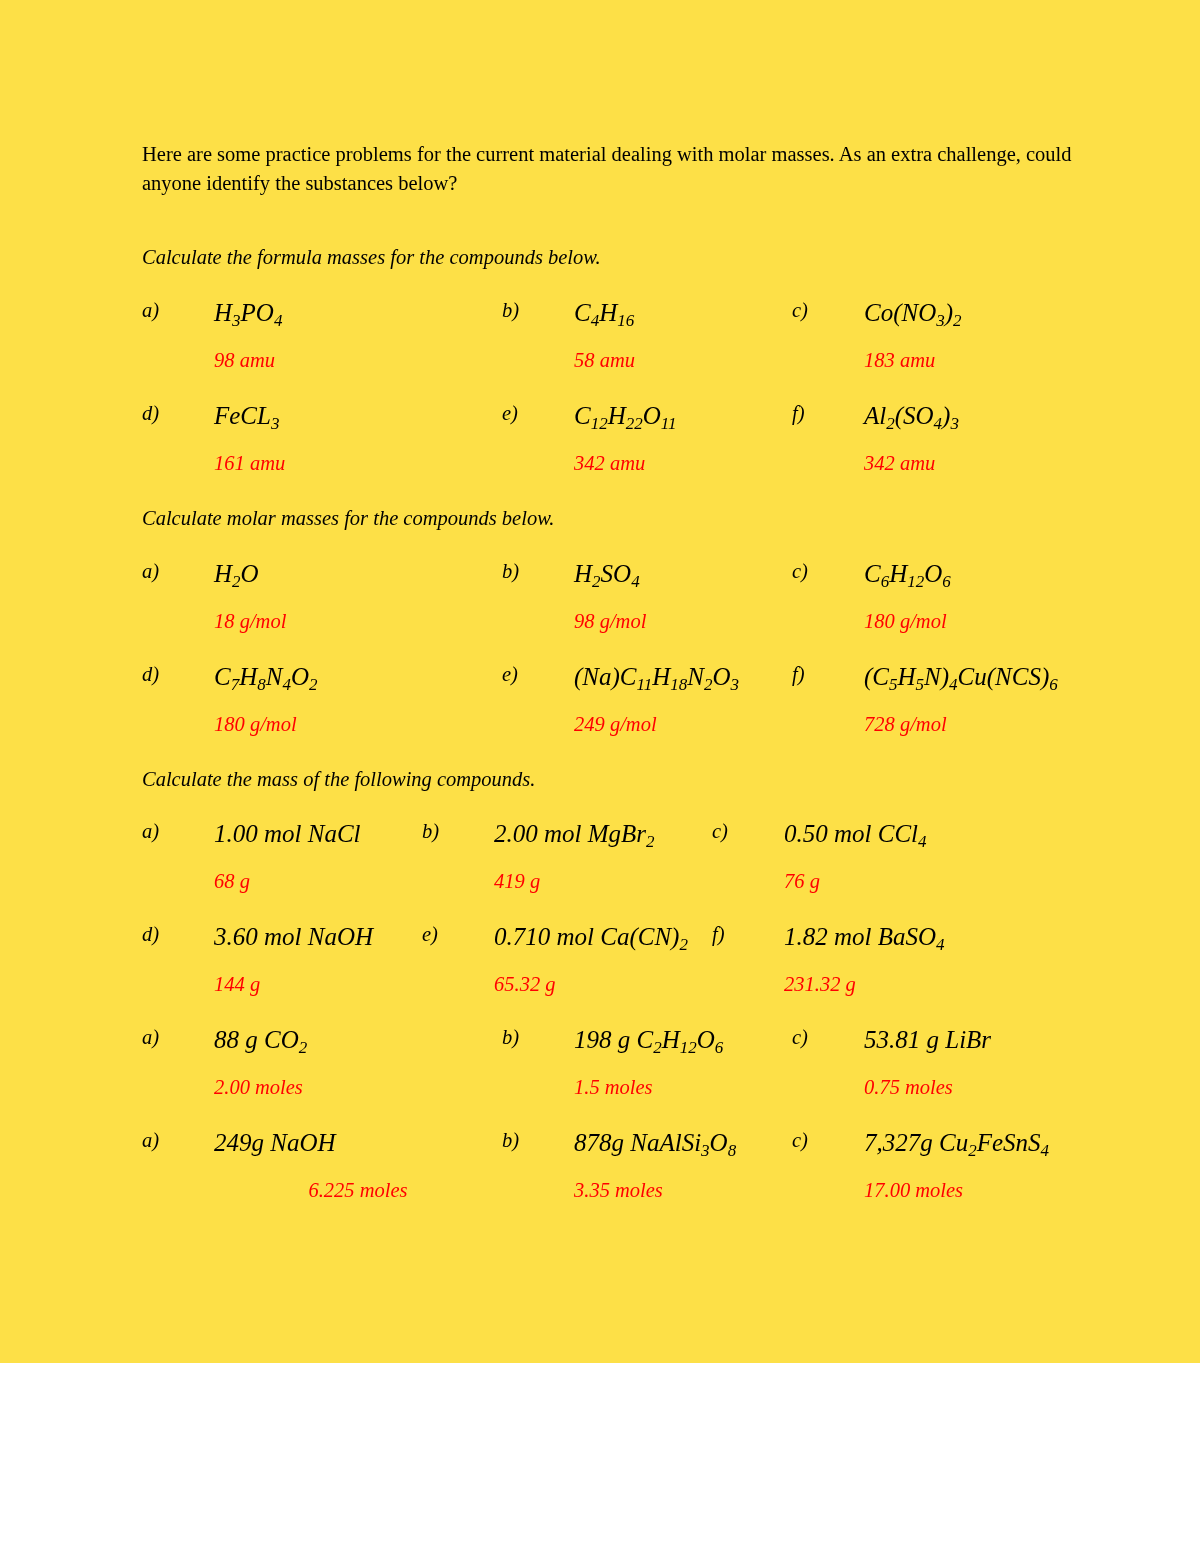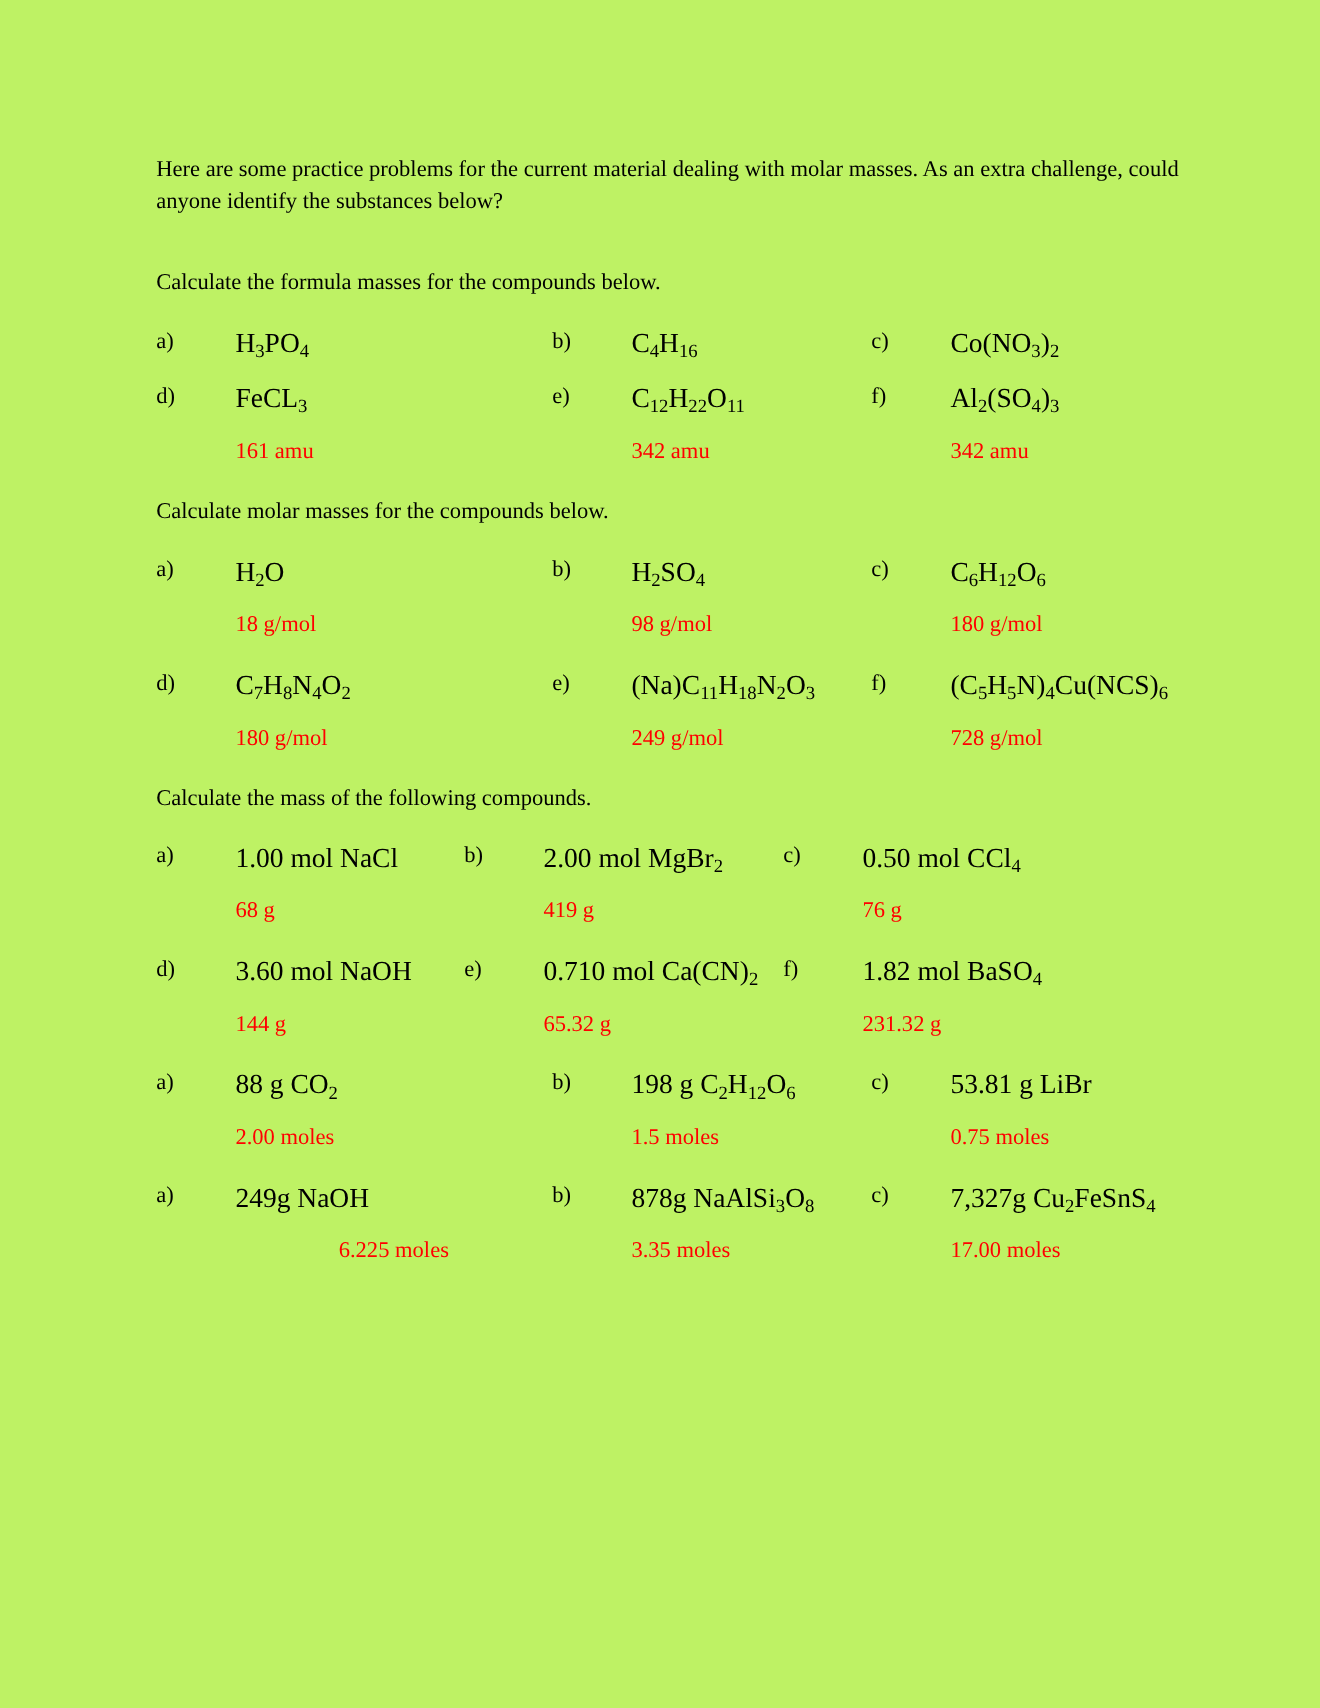--- a/index.html
+++ b/index.html
@@ -8,35 +8,36 @@
     padding: 0;
     background: #ffffff;
   }
   body {
     font-family: "Liberation Serif", "DejaVu Serif", serif;
     color: #000000;
   }
   .page {
     position: relative;
     width: 1200px;
-    height: 1553px;
-    background: #bef264;
+    height: 1363px;
+    background: #fde047;
     box-sizing: border-box;
     padding: 140px 120px 0 142px;
     overflow: hidden;
   }
   .intro {
     font-size: 20.5px;
     line-height: 1.42;
     text-align: left;
     width: 930px;
     margin: 0 0 46px 0;
   }
   .section {
     margin: 0 0 0 0;
+    font-style: italic;
   }
   .section-heading {
     font-size: 20.5px;
     line-height: 1.3;
     margin: 0 0 28px 0;
   }
   .grid-row {
     display: flex;
     align-items: flex-start;
     margin: 0;
@@ -90,20 +91,25 @@
           </div>
           <div class="col" style="width: 290px;">
             <span class="label">b)</span>
             <span class="content">C<sub>4</sub>H<sub>16</sub></span>
           </div>
           <div class="col" style="width: 280px;">
             <span class="label">c)</span>
             <span class="content">Co(NO<sub>3</sub>)<sub>2</sub></span>
           </div>
         </div>
+        <div class="answer-row a-row">
+          <div class="answer" style="width: 360px;">98 amu</div>
+          <div class="answer" style="width: 290px;">58 amu</div>
+          <div class="answer" style="width: 280px;">183 amu</div>
+        </div>
         <div class="grid-row q-row">
           <div class="col" style="width: 360px;">
             <span class="label">d)</span>
             <span class="content">FeCL<sub>3</sub></span>
           </div>
           <div class="col" style="width: 290px;">
             <span class="label">e)</span>
             <span class="content">C<sub>12</sub>H<sub>22</sub>O<sub>11</sub></span>
           </div>
           <div class="col" style="width: 280px;">

